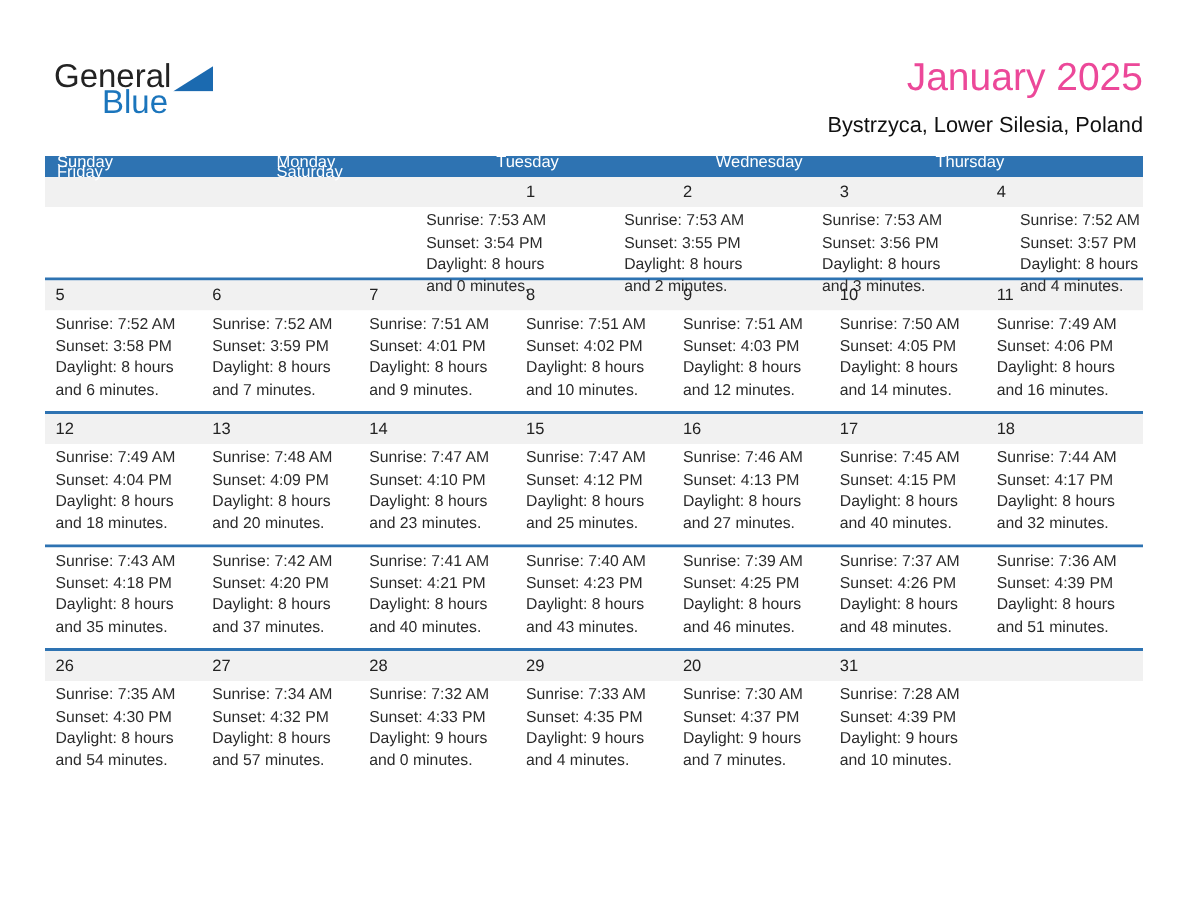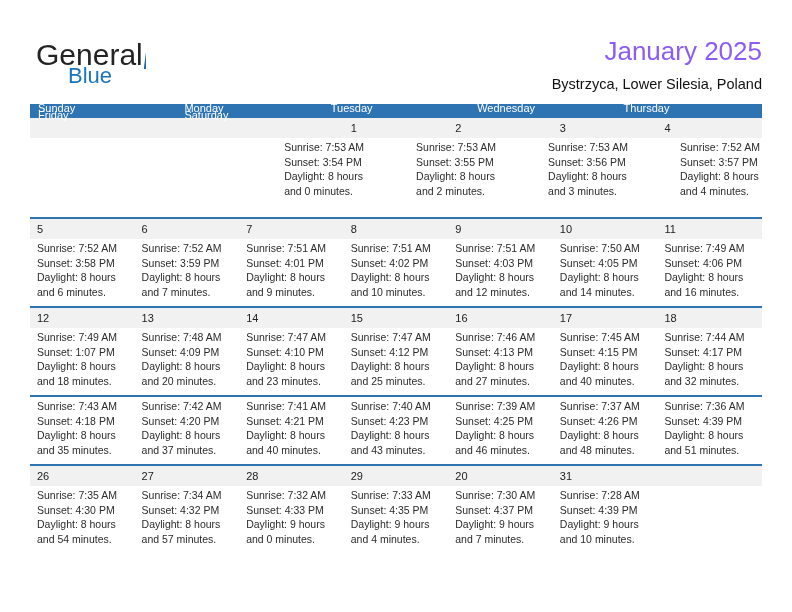--- a/index.html
+++ b/index.html
@@ -17,29 +17,29 @@
     color:var(--ink);
     position:relative;
     overflow:hidden;
   }
   .page{position:absolute;inset:0;}
 
   
   .topbar{position:absolute;left:30px;right:30px;top:0;height:104px;}
   .logo{position:absolute;left:6px;top:40px;width:110px;line-height:1;}
   .logo-row{display:flex;align-items:flex-end;}
-  .logo-general{font-size:30px;color:#232323;letter-spacing:0px;}
+  .logo-general{font-size:22px;color:#232323;letter-spacing:0px;}
   .logo-triangle{
     display:inline-block;width:27px;height:17px;margin-left:1px;margin-bottom:1px;
     background:var(--tri-blue);
     clip-path:polygon(0 100%, 100% 0, 100% 100%);
   }
   .logo-blue{display:block;font-size:22px;color:var(--logo-blue);margin-left:32px;margin-top:-5px;}
   .titles{position:absolute;right:0;top:36px;text-align:right;width:100%;}
-  .month-title{font-size:26px;color:#8b5cf6;}
+  .month-title{font-size:26px;color:#ec4899;}
   .location-subtitle{font-size:14.5px;color:#111;margin-top:9px;}
 
   
   .calendar{position:absolute;left:30px;top:104px;width:732px;}
   .cal-header{
     display:grid;grid-template-columns:repeat(5,1fr);
     background:var(--blue);height:14px;align-items:center;
   }
   .cal-header .dayname{
     color:#ffffff;font-size:11px;padding-left:8px;
@@ -49,21 +49,21 @@
   .week-row.first{border-top:none;}
   .num-band{
     display:grid;grid-template-columns:repeat(7,1fr);
     background:var(--band);height:20px;align-items:center;
   }
   .num-cell{font-size:11px;color:#222;padding-left:7px;}
   .detail-band{
     display:grid;grid-template-columns:repeat(7,1fr);
     height:67px;background:#ffffff;
   }
-  .week-row.first .detail-band{height:79px;gap:43px;}
+  .week-row.first .detail-band{height:47px;gap:43px;}
   .detail-cell{padding:2px 2px 0 7px;}
   .detail-line{
     font-size:10.5px;line-height:14.6px;color:#2b2b2b;
     white-space:nowrap;overflow:hidden;
   }
 </style>
 </head>
 <body>
 
 <div class="page">
@@ -193,21 +193,21 @@
             <div class="num-cell">13</div>
             <div class="num-cell">14</div>
             <div class="num-cell">15</div>
             <div class="num-cell">16</div>
             <div class="num-cell">17</div>
             <div class="num-cell">18</div>
           </div>
           <div class="detail-band">
             <div class="detail-cell">
               <div class="detail-line">Sunrise: 7:49 AM</div>
-              <div class="detail-line">Sunset: 1:07 PM</div>
+              <div class="detail-line">Sunset: 4:04 PM</div>
               <div class="detail-line">Daylight: 8 hours</div>
               <div class="detail-line">and 18 minutes.</div>
             </div>
             <div class="detail-cell">
               <div class="detail-line">Sunrise: 7:48 AM</div>
               <div class="detail-line">Sunset: 4:09 PM</div>
               <div class="detail-line">Daylight: 8 hours</div>
               <div class="detail-line">and 20 minutes.</div>
             </div>
             <div class="detail-cell">

